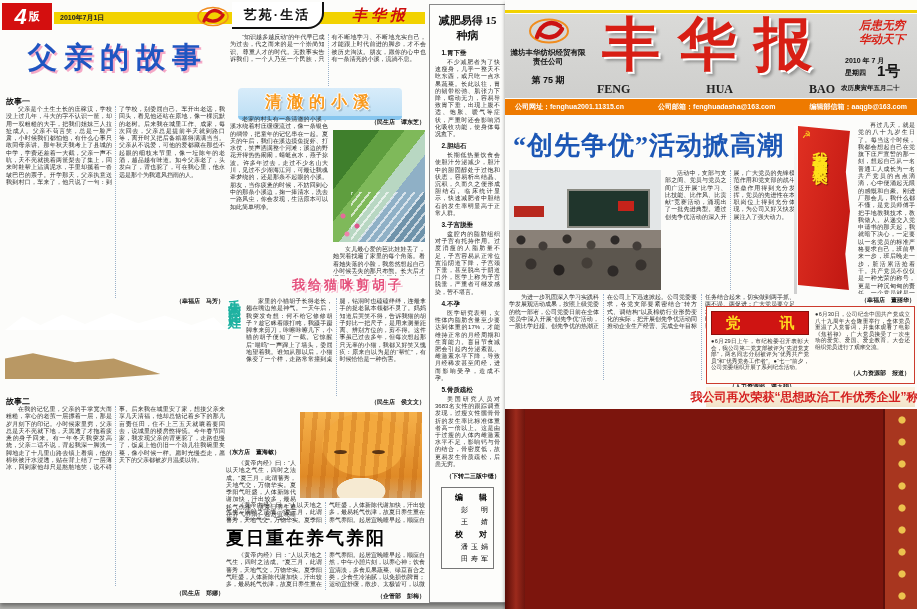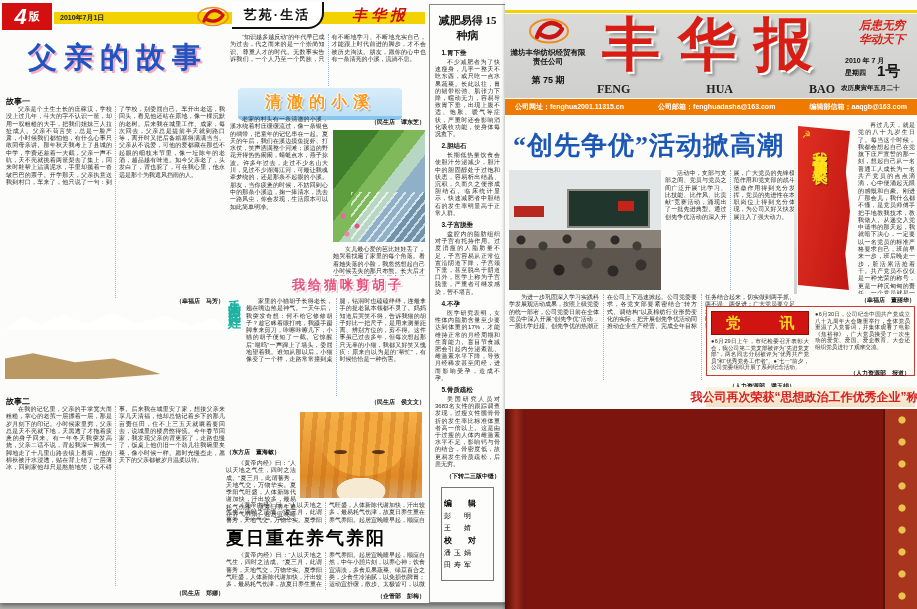--- a/index.html
+++ b/index.html
@@ -55,21 +55,21 @@
       linear-gradient(#f6b14a,#e08a26 75%,#d7a468); }
   .cat .eye { position:absolute; top:38px; width:13px; height:4px; background:#5a3413; border-radius:50%; }
   .cat .e1 { left:34px; } .cat .e2 { left:72px; }
   .title-summer { left:226px; top:526px; width:168px; font-size:18px; font-weight:900; letter-spacing:2px; color:#000000; text-shadow:1px 1px 0 #fff; }
   
   .diet-col { left:429px; top:4px; width:77px; height:599px; border:1px solid #888; background:#fdfdfb; padding:8px 5px 4px; }
   .diet-title { font-family:"Liberation Serif", serif; font-size:11px; font-weight:bold; color:#111; text-align:center; margin-bottom:6px; }
   .diet-head { font-size:6.5px; font-weight:bold; color:#111; margin:4px 0 1px; text-indent:1em; }
   .diet-body { font-size:6px; line-height:7.2px; color:#2c2c2c; text-align:justify; text-indent:2em; }
   .diet-note { font-size:6px; font-weight:bold; text-align:right; margin-top:4px; }
-  .staff-box { border:1px solid #777; margin:6px 6px 0; padding:8px 2px; text-align:left; }
+  .staff-box { border:1px solid #777; margin:6px 6px 0; padding:2px 2px; text-align:right; }
   .staff-box .role { font-size:8px; font-weight:bold; letter-spacing:4px; margin:2px 0; }
   .staff-box .nm { font-size:7px; letter-spacing:3px; margin:2px 0; }
   
   .mast { left:0; top:14px; width:412px; height:84px; background:linear-gradient(#dadad8,#cfcfcd); }
   .mast-company { left:3px; top:34px; width:80px; text-align:center; font-size:7.5px; font-weight:bold; line-height:9px; color:#111; }
   .mast-issue { left:3px; top:60px; width:80px; text-align:center; font-size:9px; font-weight:bold; color:#111; }
   .mast-title { left:80px; top:-8px; width:262px; text-align:center; font-size:58px; font-weight:900; font-family:"Liberation Serif", serif; color:#d81e14; letter-spacing:18px; text-shadow:2px 2px 0 #fff,4px 4px 3px rgba(0,0,0,.30); white-space:nowrap; }
   .mast-pinyin { left:92px; top:68px; width:238px; display:flex; justify-content:space-between; font-family:"Liberation Serif", serif; font-size:12px; color:#222; font-weight:bold; }
   .slogan { left:344px; top:4px; width:66px; text-align:center; color:#d81e14; font-weight:900; font-style:italic; font-size:11.5px; line-height:14px; }
   .mast-date1 { left:340px; top:42px; width:70px; font-size:7px; font-weight:bold; color:#111; }
@@ -94,21 +94,21 @@
        radial-gradient(circle 5px at 50px 40px,#262220 5px,transparent 6px),
        radial-gradient(circle 5px at 78px 33px,#443e38 5px,transparent 6px),
        radial-gradient(circle 5px at 104px 41px,#2e2a28 5px,transparent 6px),
        radial-gradient(circle 5px at 132px 35px,#37322e 5px,transparent 6px),
        linear-gradient(#8a8178 0 30%,#5c564e 30% 100%); }
   .flagbox { position:relative; float:left; width:58px; height:168px; margin:4px 6px 2px 0; }
   .flagbox .flag-shape { position:absolute; left:4px; top:0; width:52px; height:164px; background:linear-gradient(100deg,#e03022,#c01712); clip-path:polygon(0 0,100% 3%,92% 28%,100% 52%,91% 78%,98% 100%,0 97%); }
   .flagbox .pole { position:absolute; left:0; top:0; width:3px; height:168px; background:linear-gradient(#fff,#cfcfcf); }
   .flagbox .emblem { position:absolute; left:8px; top:3px; color:#ffd81e; font-size:10px; }
   .flagbox .vt { position:absolute; left:16px; top:14px; writing-mode:vertical-rl; font-size:15px; font-weight:900; color:#ffe11a; letter-spacing:3px; text-shadow:1px 1px 1px rgba(0,0,0,.4); }
-  .party-box { left:201px; top:306px; width:209px; height:70px; border:1px solid #cc3b2e; background:#fffdf8; display:flex; gap:6px; padding:4px; }
+  .party-box { left:201px; top:306px; width:209px; height:78px; border:1px solid #cc3b2e; background:#fffdf8; display:flex; gap:6px; padding:4px; }
   .party-left { width:98px; } .party-right { width:95px; }
   .party-title { width:98px; height:24px; background:#cf1412; color:#ffd81e; display:flex; align-items:center; justify-content:center; font-size:15px; font-weight:900; letter-spacing:12px; text-indent:12px; margin-bottom:3px; border:1px solid #8c0f0c; }
   .party-t { font-size:5.6px; line-height:6.6px; color:#2c2c2c; text-align:justify; overflow:hidden; }
   .award-banner { left:201px; top:387px; width:209px; height:20px; background:linear-gradient(#fbf3e2,#f3e3c8); display:flex; align-items:center; justify-content:center; font-size:12px; font-weight:900; color:#d42020; white-space:nowrap; }
   
   .ad { left:0; top:409px; width:412px; height:200px; background:#7c150d; }
   .ad .door-l { position:absolute; left:0; top:0; width:20px; height:200px; background:linear-gradient(90deg,#580d08,#9c2a1c 55%,#6e150e); }
   .ad .door-r { position:absolute; right:0; top:0; width:34px; height:200px; background-color:#a8361f; background-image:radial-gradient(circle 3.2px at 17px 11px,#ecc24e 3.2px,transparent 4px); background-size:34px 22px; border-left:2px solid #5e0f0a; }
   .ad .arch { position:absolute; left:20px; top:6px; width:358px; height:194px; border-top-left-radius:175px 95px; border-top-right-radius:175px 95px; overflow:hidden;
     background:

